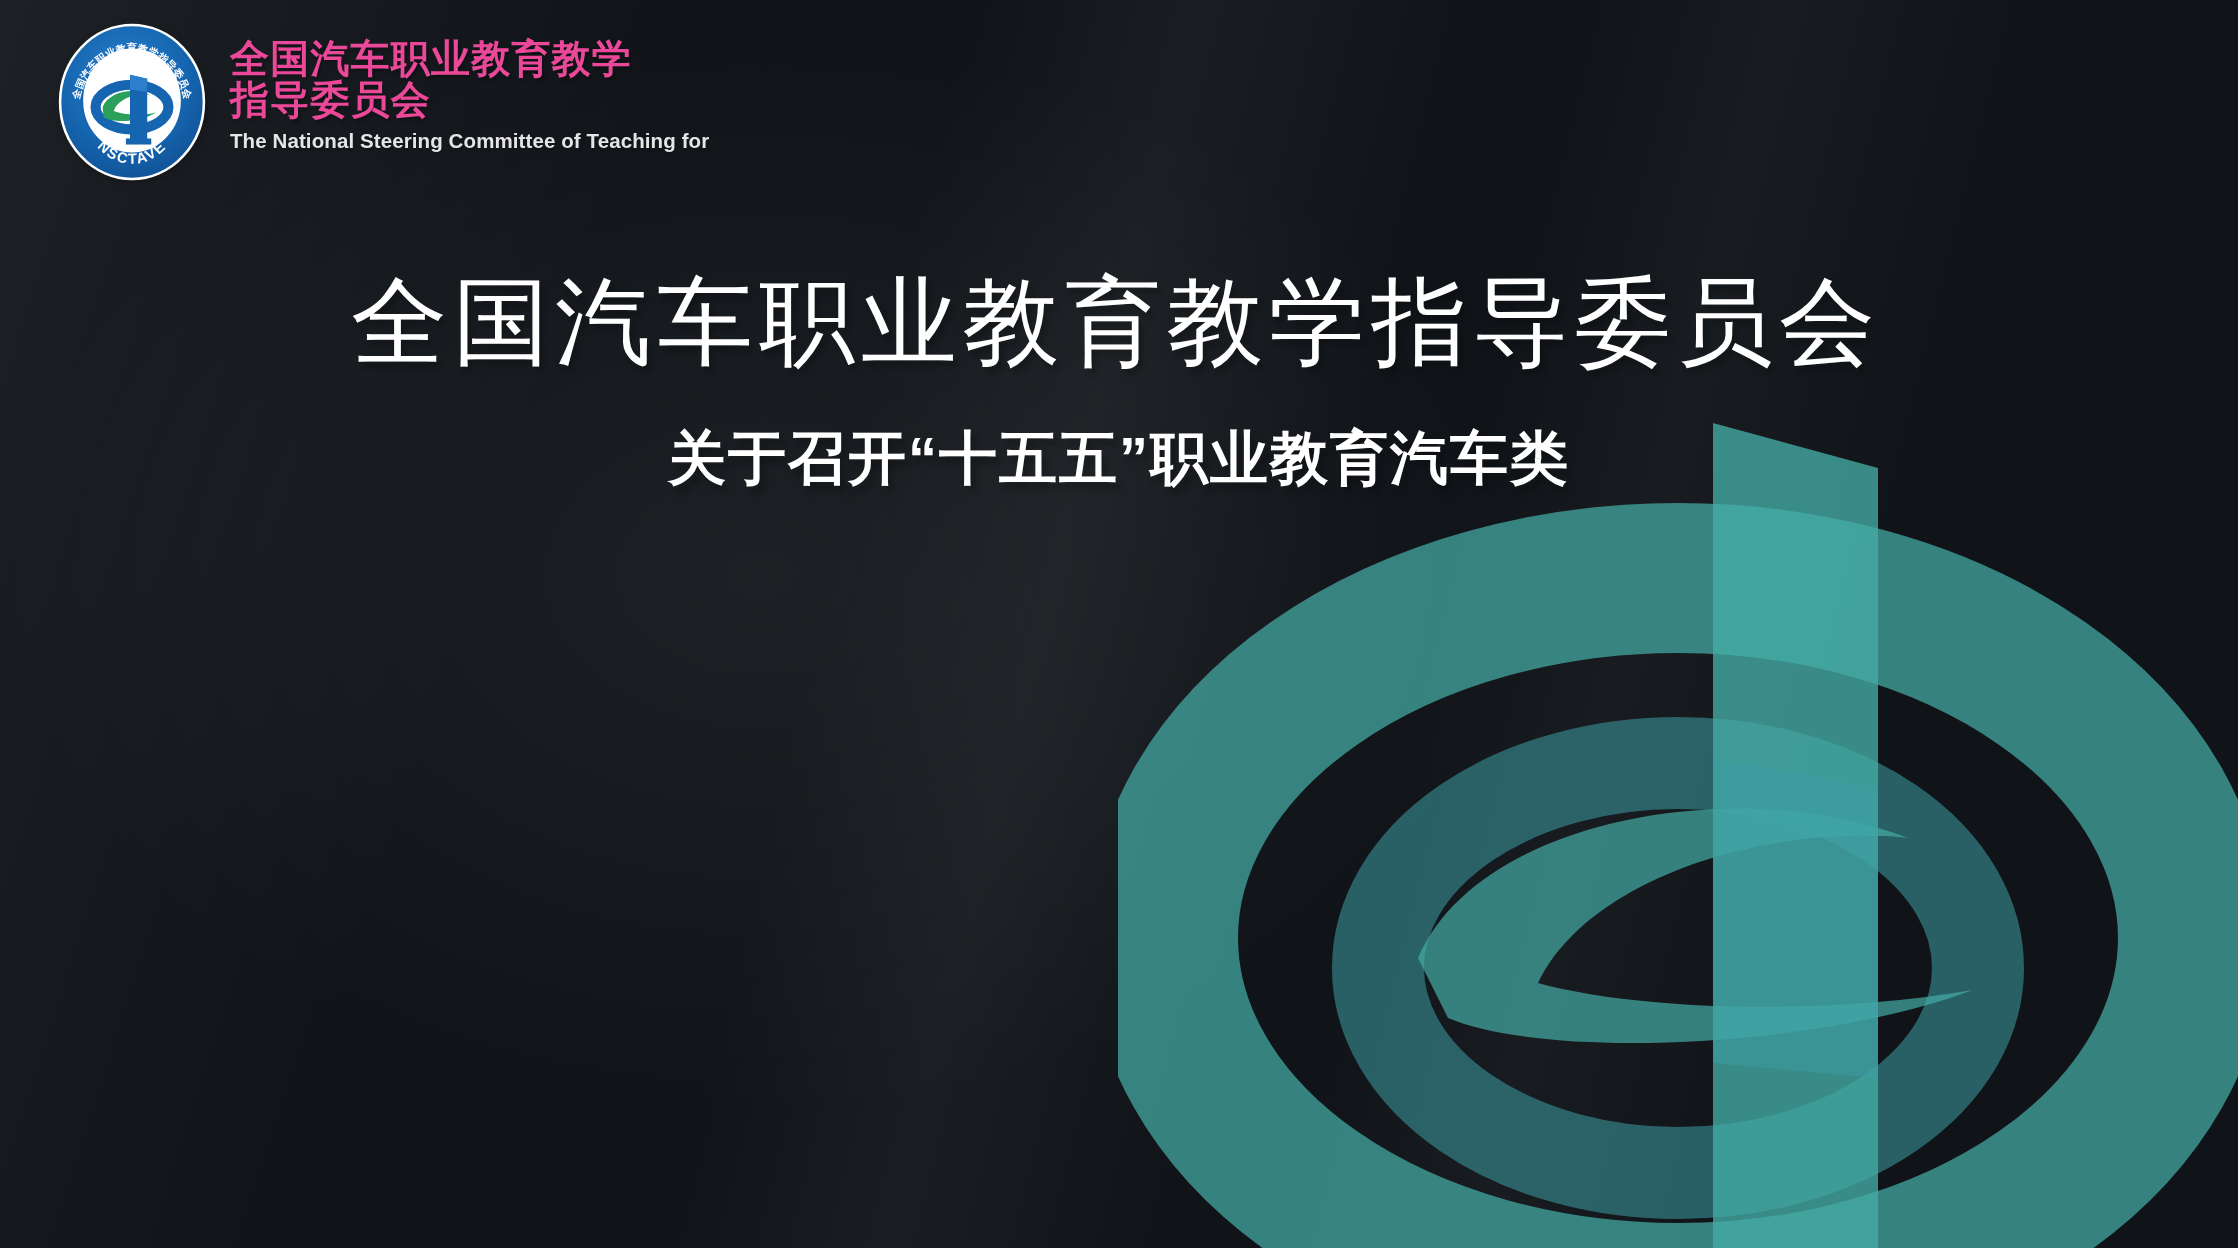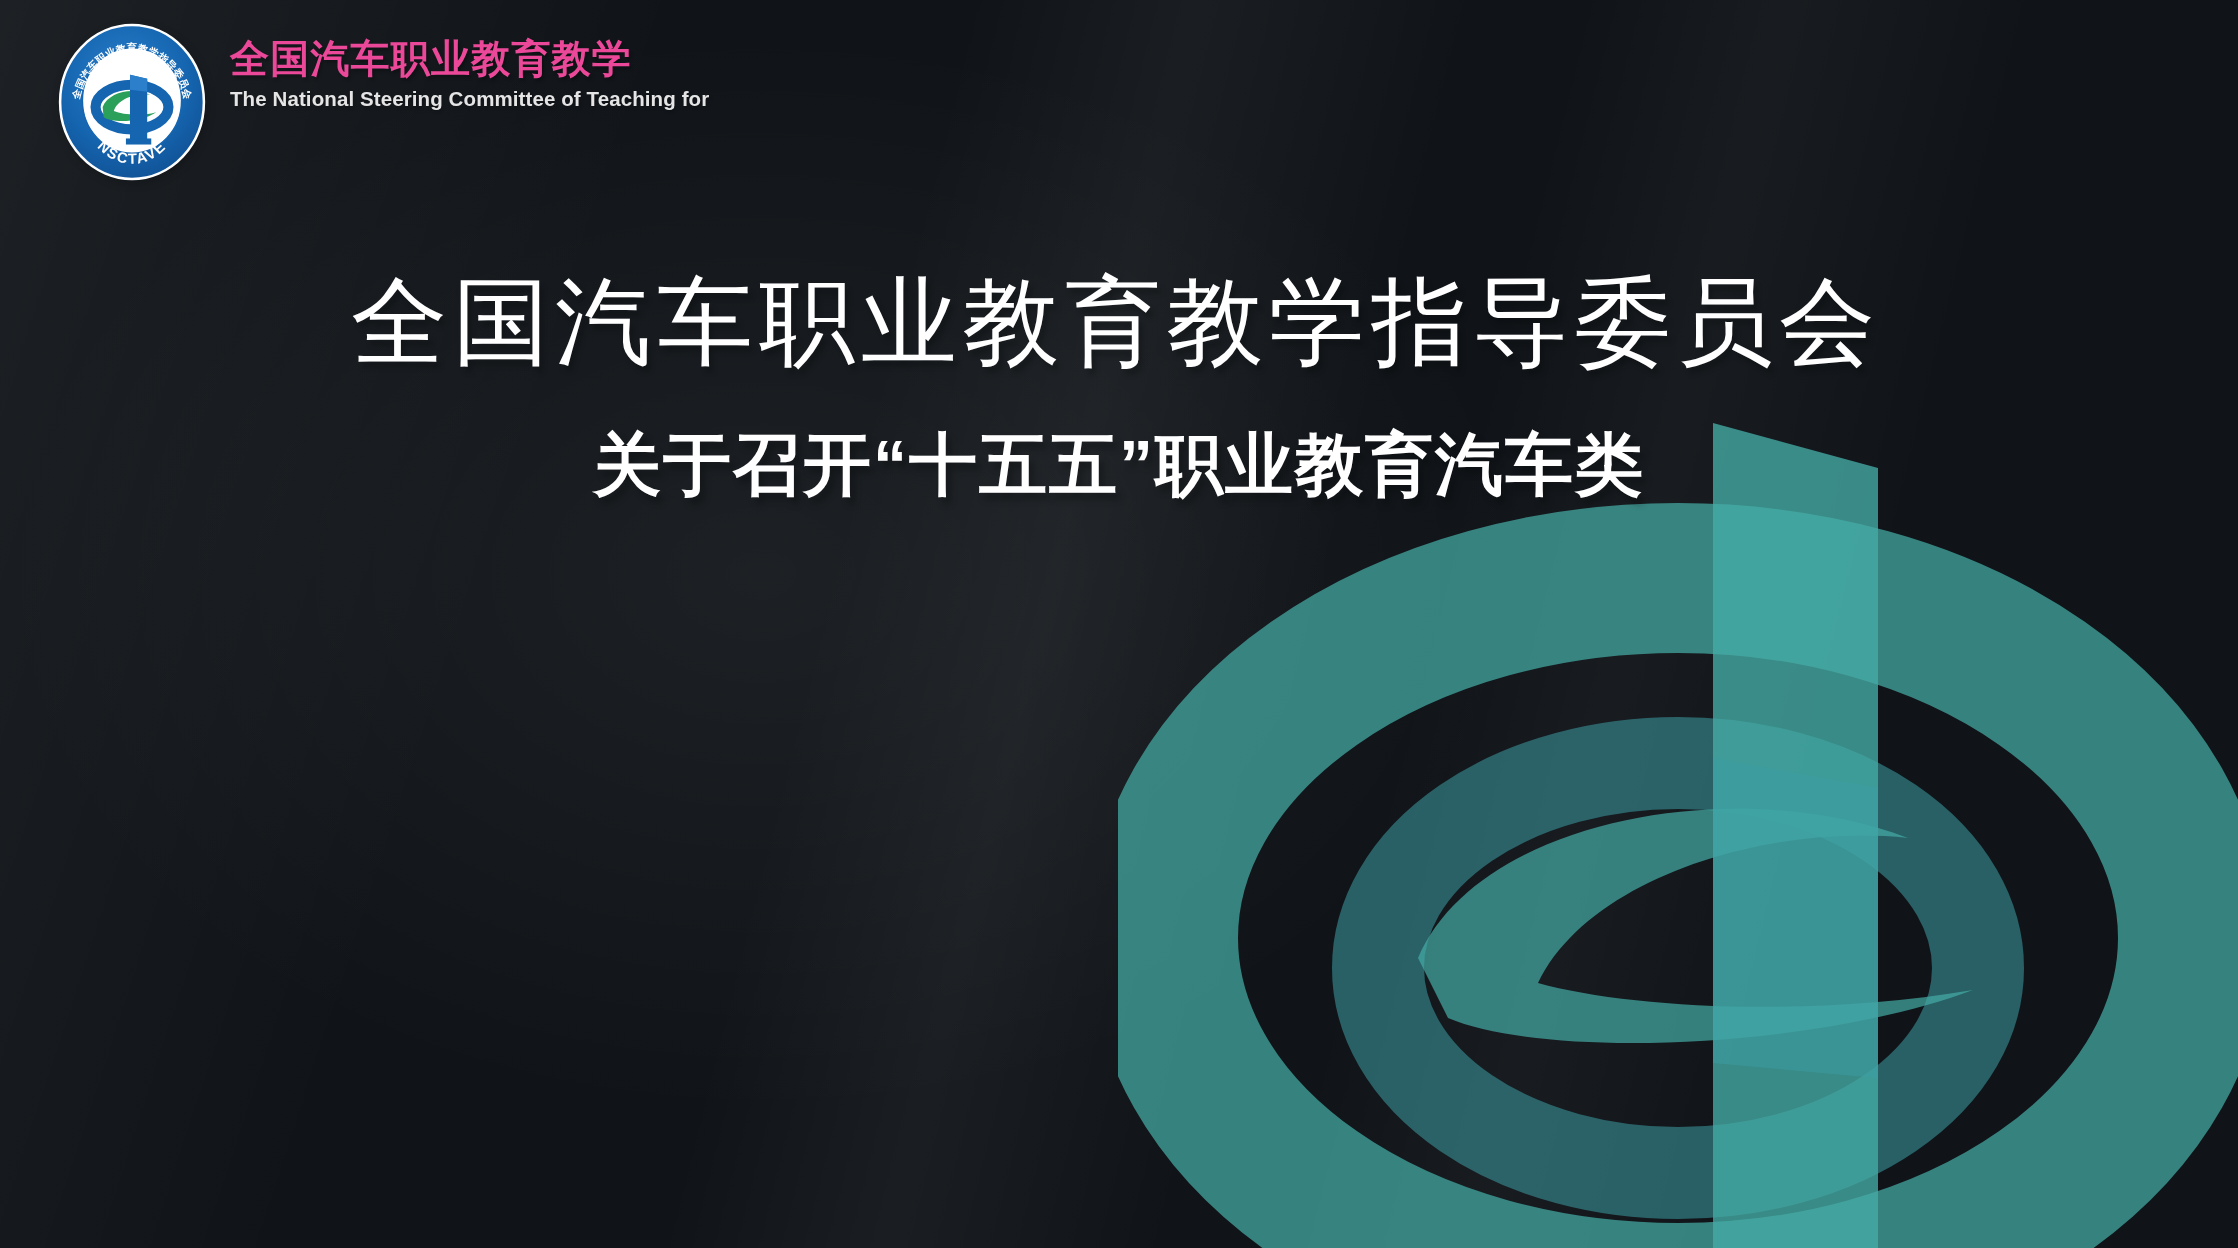--- a/index.html
+++ b/index.html
@@ -109,21 +109,21 @@
     letter-spacing: 6px;
     line-height: 1.12;
     text-shadow: 4px 6px 5px rgba(0,0,0,0.22);
     white-space: nowrap;
     padding-right: 6px;
   }
 
   #subtitle {
     margin-top: 44px;
     color: #ffffff;
-    font-size: 68px;
+    font-size: 58px;
     font-weight: bold;
     letter-spacing: 2px;
     line-height: 1.30;
     text-shadow: 5px 7px 6px rgba(0,0,0,0.26);
   }
   #subtitle .sub-line {
     white-space: nowrap;
     display: block;
   }
 </style>
@@ -183,20 +183,21 @@
 
       <path d="M 92 168 C 104 138 152 128 186 144 C 156 140 122 152 114 176 C 134 184 168 186 198 178 C 168 198 112 200 94 188 Z" fill="#2aa05a"></path>
 
       <path d="M 146 104 L 180 112 L 180 236 L 146 236 Z" fill="#1565b0"></path>
       <path d="M 146 104 L 180 112 L 180 138 L 146 134 Z" fill="#2b7fcb"></path>
       <rect x="138" y="230" width="50" height="12" fill="#1565b0"></rect>
     </svg>
 
     <div id="logo-text">
       <div class="org-cn">全国汽车职业教育教学</div>
+      <div class="org-cn">指导委员会</div>
       <div class="org-en">The National Steering Committee of Teaching for</div>
     </div>
   </div>
 
   <div id="headline-block">
     <div id="main-title">全国汽车职业教育教学指导委员会</div>
     <div id="subtitle">
       <span class="sub-line">关于召开“十五五”职业教育汽车类</span>
     </div>
   </div>

